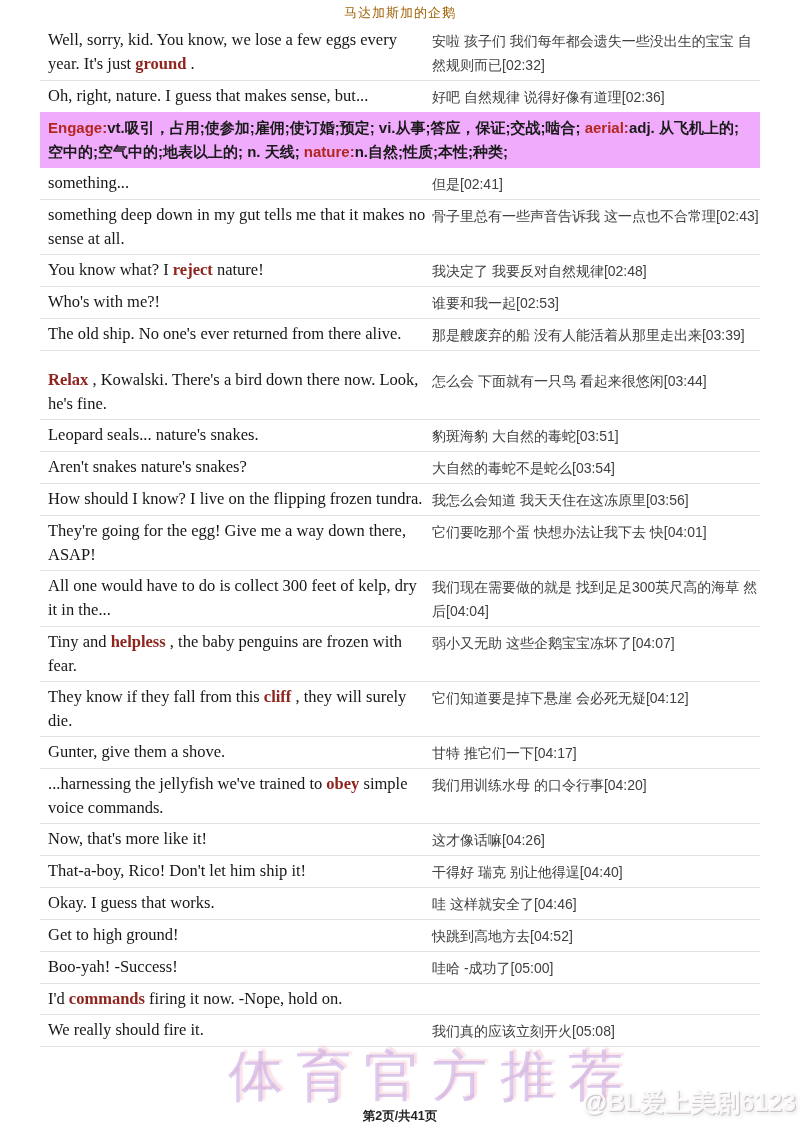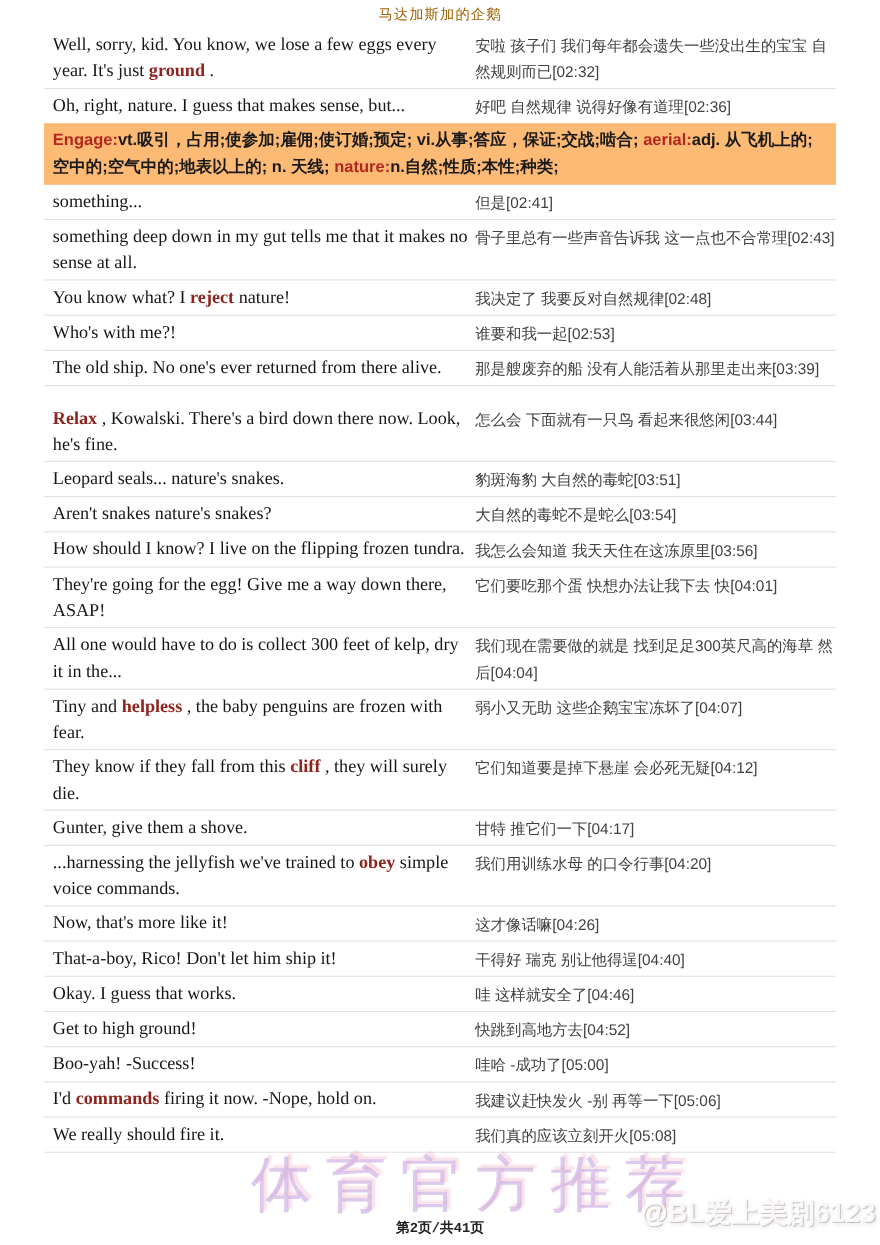--- a/index.html
+++ b/index.html
@@ -42,42 +42,42 @@
     line-height: 24px;
     padding-top: 1px;
     color: #404040;
   }
   .kw {
     color: #8e241d;
     font-weight: bold;
   }
   .row.vocab {
     display: block;
-    background: #fdba74;
+    background: #f0abfc;
     font-family: "Liberation Sans", sans-serif;
     font-weight: bold;
     font-size: 15px;
     line-height: 24px;
     padding: 4px 8px;
     border-bottom: none;
     color: #1a1a1a;
   }
   .row.vocab .kw { color: #b3261e; }
   .spacer {
     height: 14px;
     border-bottom: none;
   }
   .footer {
     position: absolute;
     bottom: 7px;
     left: 0;
     width: 100%;
     text-align: center;
     font-size: 12.5px;
-    font-family: Liberation Mono, monospace;
+    font-family: Liberation Sans, sans-serif;
     color: #222;
     font-weight: bold;
   }
   .wm-center {
     position: absolute;
     left: 228px;
     top: 1040px;
     font-size: 55px;
     letter-spacing: 13px;
     font-family: "Liberation Serif", serif;
@@ -193,21 +193,20 @@
     <div class="row">
       <div class="en"><span>Get to high ground!</span></div>
       <div class="zh">快跳到高地方去[04:52]</div>
     </div>
     <div class="row">
       <div class="en"><span>Boo-yah! -Success!</span></div>
       <div class="zh">哇哈 -成功了[05:00]</div>
     </div>
     <div class="row">
       <div class="en"><span>I'd </span><span class="kw">commands</span><span> firing it now. -Nope, hold on.</span></div>
-      <div class="zh">我建议赶快发火 -别 再等一下[05:06]</div>
     </div>
     <div class="row">
       <div class="en"><span>We really should fire it.</span></div>
       <div class="zh">我们真的应该立刻开火[05:08]</div>
     </div>
   </div>
 
 <div class="wm-center">体育官方推荐</div>
 <div class="wm-corner">@BL爱上美剧6123</div>
 <div class="footer">第2页/共41页</div>

